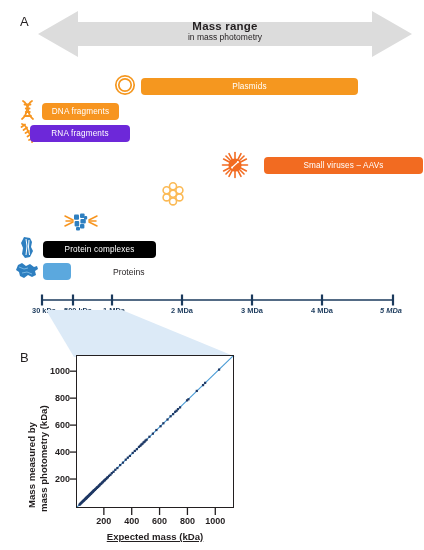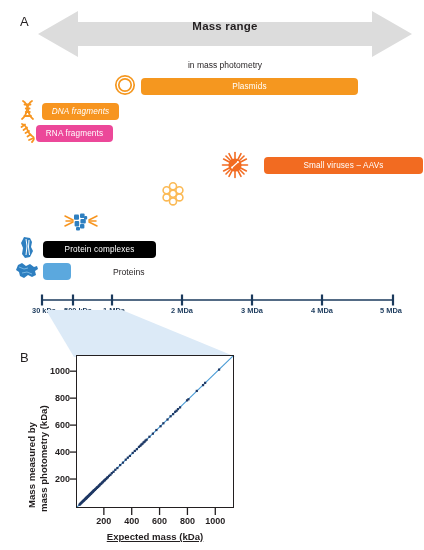--- a/index.html
+++ b/index.html
@@ -20,21 +20,21 @@
   }
   
   #panelA{position:absolute;left:0;top:0;width:424px;height:335px;}
   .arrow-wrap{position:absolute;left:38px;top:10px;width:374px;height:48px;}
   .arrow-wrap svg{display:block;}
   .arrow-text{
     position:absolute;left:38px;top:20px;width:374px;
     text-align:center;line-height:1.12;pointer-events:none;
   }
   .arrow-title{font-size:11.5px;font-weight:bold;color:#231f20;letter-spacing:.2px;}
-  .arrow-sub{font-size:8.5px;font-weight:400;color:#231f20;margin-top:28px;}
+  .arrow-sub{font-size:8.5px;font-weight:400;color:#231f20;}
   .bar{
     position:absolute;height:17px;border-radius:4px;
     display:flex;align-items:center;justify-content:center;
     font-size:8.2px;color:#ffffff;white-space:nowrap;letter-spacing:.15px;
   }
   .bar.dark-label{color:#231f20;}
   .outside-label{
     position:absolute;font-size:8.6px;color:#231f20;
     display:flex;align-items:center;height:17px;white-space:nowrap;
   }
@@ -107,37 +107,37 @@
       <g stroke="#F79520" stroke-width="1.8" fill="none" stroke-linecap="round">
         <path d="M7 3 C15 8, 9 15, 17 21"></path>
         <path d="M16 3 C8 8, 14 15, 6 21"></path>
         <path d="M8.5 6.5 L14.5 6.5"></path>
         <path d="M9.8 10.5 L13.6 10.5"></path>
         <path d="M9.8 14 L13.8 14"></path>
         <path d="M8.4 18 L15 18"></path>
       </g>
     </svg>
   </div>
-  <div class="bar" style="left:42px;top:103px;width:77px;background:#F79520;font-style:italic;">
+  <div class="bar" style="left:42px;top:103px;width:77px;background:#F79520;">
     <span>DNA fragments</span>
   </div>
 
   <div class="icon" style="left:16px;top:120px;">
     <svg width="24" height="26" viewBox="0 0 24 26">
       <g stroke="#F79520" stroke-width="1.8" fill="none" stroke-linecap="round">
         <path d="M6 4 C13 6, 10 13, 16 16 C19 17.5, 18 20, 16 22"></path>
         <path d="M5.5 7 L9 4.5"></path>
         <path d="M7.5 10 L11 7.5"></path>
         <path d="M9.5 13 L13 11"></path>
         <path d="M11.5 16.5 L14.5 14.5"></path>
         <path d="M13 20 L16.5 18.5"></path>
       </g>
     </svg>
   </div>
-  <div class="bar" style="left:36px;top:125px;width:77px;background:#ec4899;">
+  <div class="bar" style="left:30px;top:125px;width:100px;background:#6d28d9;">
     <span>RNA fragments</span>
   </div>
 
   <div class="icon" style="left:221px;top:151px;">
     <svg width="28" height="28" viewBox="0 0 28 28">
       <g stroke="#F26B21" stroke-width="1.6" stroke-linecap="round">
         <line x1="14" y1="1.5" x2="14" y2="26.5"></line>
         <line x1="1.5" y1="14" x2="26.5" y2="14"></line>
         <line x1="5" y1="5" x2="23" y2="23"></line>
         <line x1="23" y1="5" x2="5" y2="23"></line>
@@ -231,21 +231,21 @@
       <line x1="252" y1="2.5" x2="252" y2="13.5" stroke="#1B3A5C" stroke-width="2.2"></line>
       <line x1="322" y1="2.5" x2="322" y2="13.5" stroke="#1B3A5C" stroke-width="2.2"></line>
       <line x1="393" y1="2.5" x2="393" y2="13.5" stroke="#1B3A5C" stroke-width="2.2"></line>
     </svg>
     <div class="tick-label" style="left:44px;">30 kDa</div>
     <div class="tick-label" style="left:78px;">500 kDa</div>
     <div class="tick-label" style="left:114px;">1 MDa</div>
     <div class="tick-label" style="left:182px;">2 MDa</div>
     <div class="tick-label" style="left:252px;">3 MDa</div>
     <div class="tick-label" style="left:322px;">4 MDa</div>
-    <div class="tick-label" style="left:391px;">5 MDa</div>
+    <div class="tick-label" style="left:391px;font-style:italic;">5 MDa</div>
   </div>
 </div>
 
 <div id="wedge">
   <svg width="424" height="60" viewBox="0 0 424 60" aria-hidden="true">
     <polygon points="46,10 122,10 236,57 74,57" fill="#DCEAF7"></polygon>
   </svg>
 </div>
 
 <div id="panelB">

